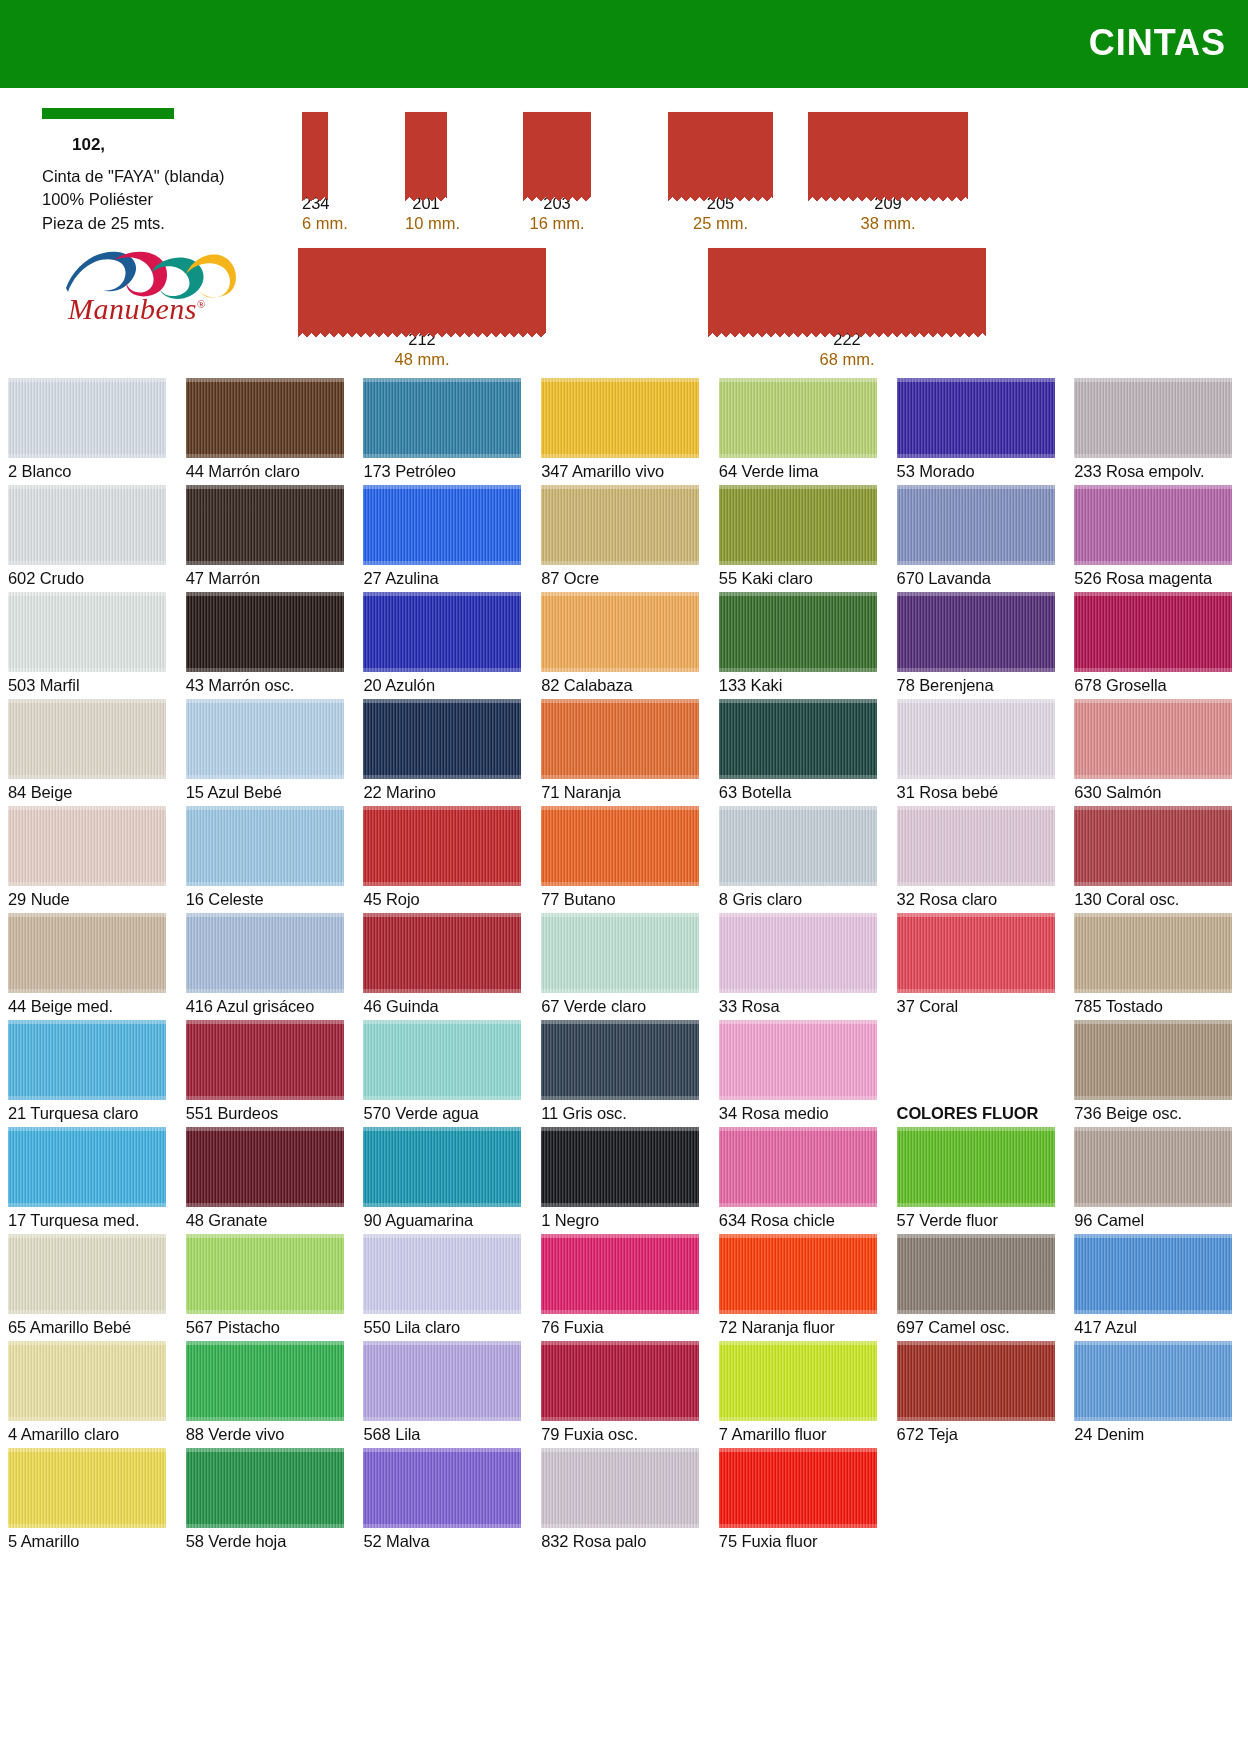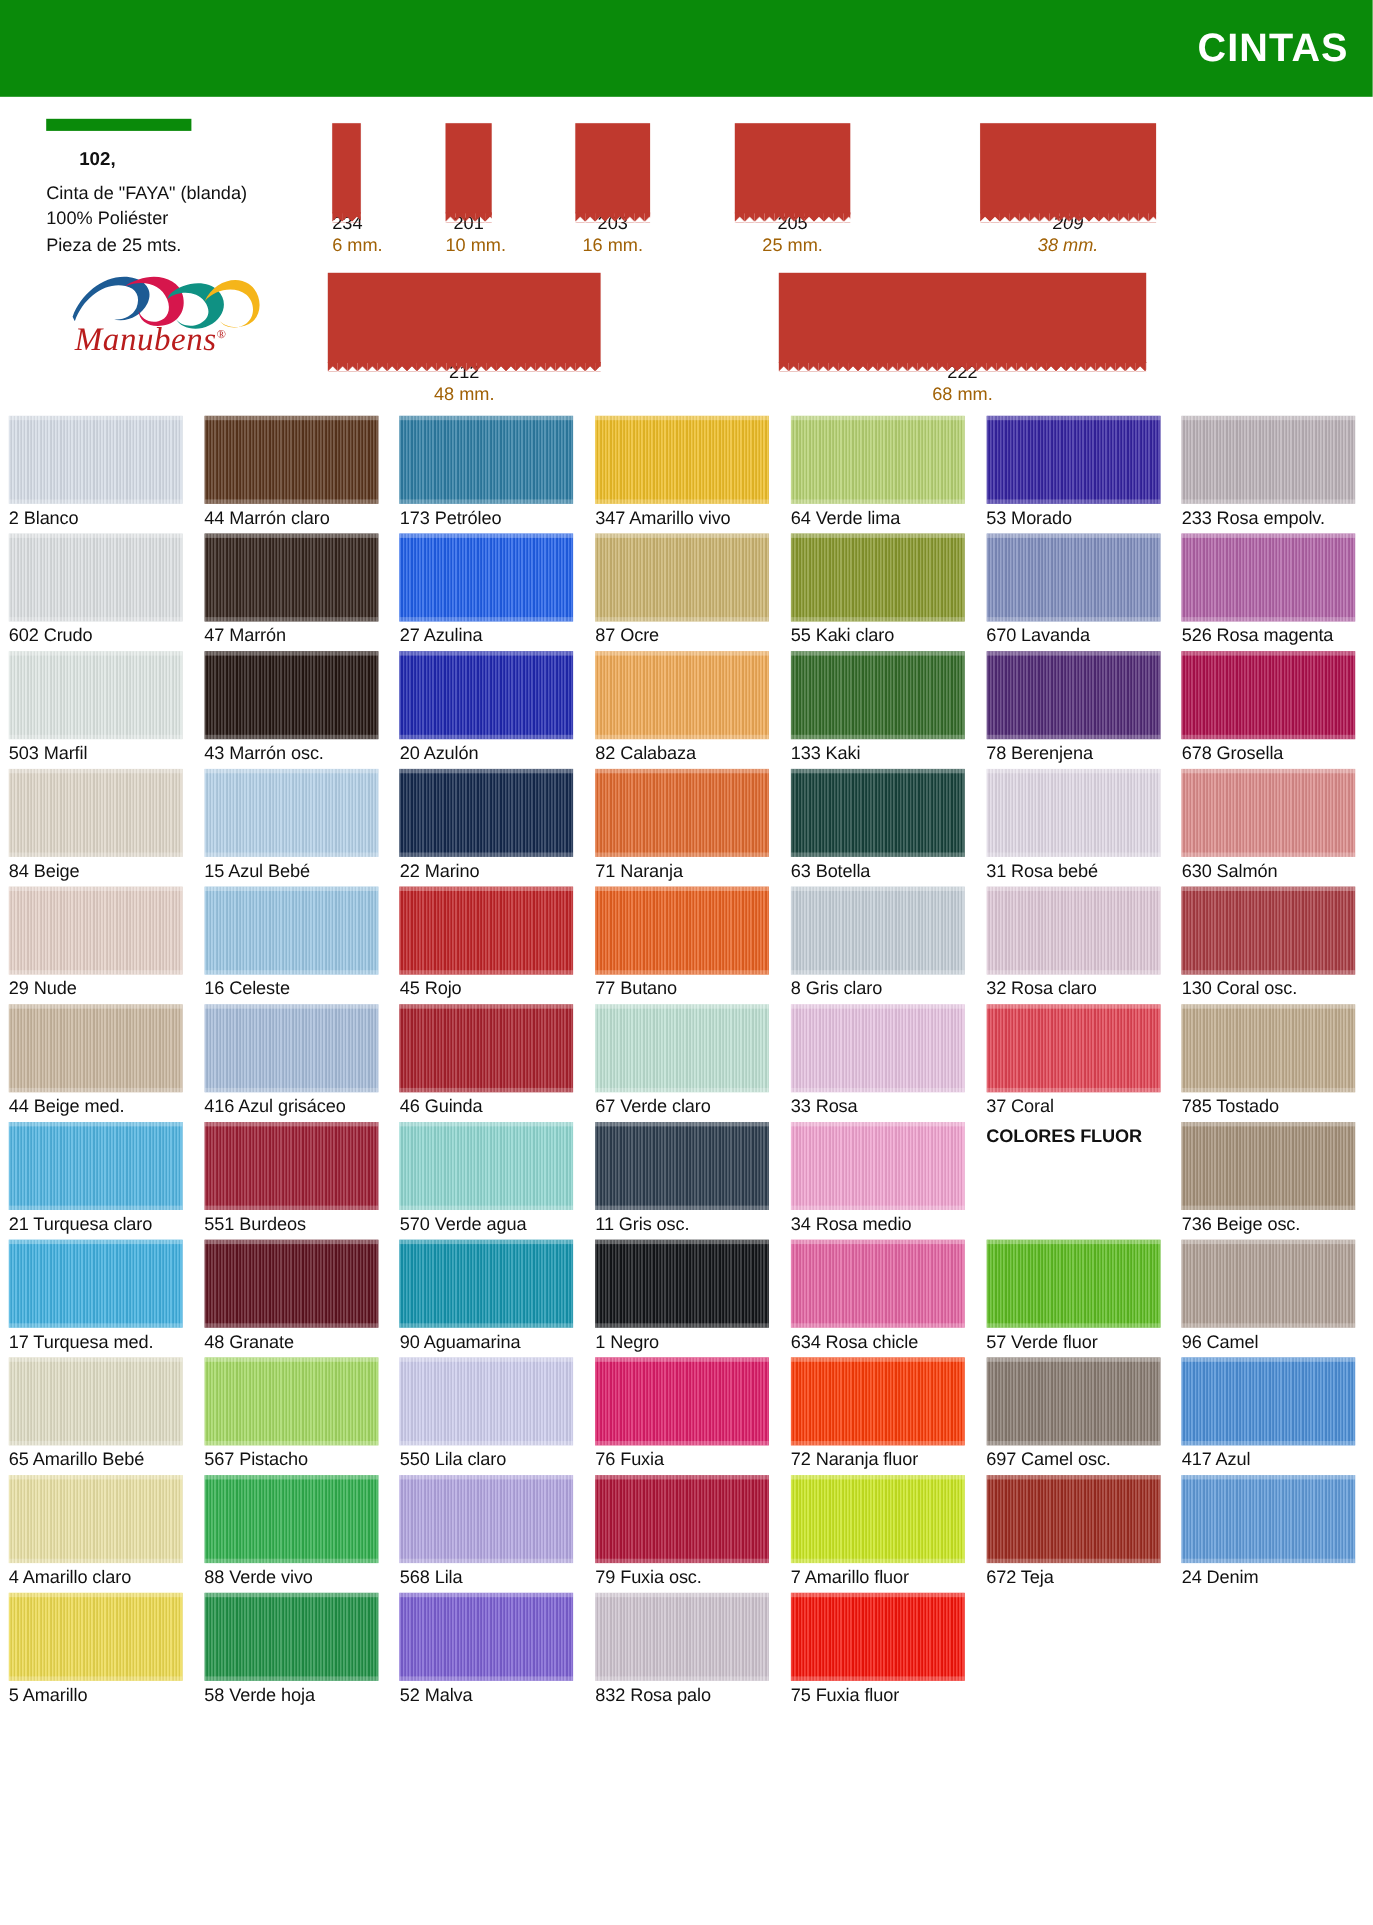--- a/index.html
+++ b/index.html
@@ -91,21 +91,21 @@
     box-shadow:0 76px 0 rgba(255,255,255,.22);
     pointer-events:none;
   }
   .cell .clabel{
     font-size:16.5px;color:#111;margin-top:4px;white-space:nowrap;
     letter-spacing:-.1px;
   }
   .cell.is-heading .clabel{
     font-weight:bold;font-size:16.5px;
   }
-  .cell.is-heading{display:flex;}
+  .cell.is-heading{display:flex;align-items:flex-end;}
   .cell.is-heading .clabel{margin-bottom:4px;}
 </style>
 <style>.ribbon .swatch::after{
      background:
       linear-gradient(-45deg, transparent 50%, #bf392e 50%) 0 0/9px 9px repeat-x,
       linear-gradient(45deg,  transparent 50%, #bf392e 50%) 0 0/9px 9px repeat-x;}</style></head>
 <body>
 
 <div class="header-bar"></div>
 <div class="header-title">CINTAS</div>
@@ -144,31 +144,31 @@
     <div class="ribbon" style="left: 523px; top: 112px; width: 68px;">
       <div class="swatch" style="height: 82px; background: rgb(191, 57, 46);"></div>
       <div class="rcode">203</div>
       <div class="rsize">16 mm.</div>
     </div>
     <div class="ribbon" style="left: 668px; top: 112px; width: 105px;">
       <div class="swatch" style="height: 82px; background: rgb(191, 57, 46);"></div>
       <div class="rcode">205</div>
       <div class="rsize">25 mm.</div>
     </div>
-    <div class="ribbon" style="left: 891px; top: 112px; width: 160px; font-style: italic;">
+    <div class="ribbon" style="left: 808px; top: 112px; width: 160px;">
       <div class="swatch" style="height: 82px; background: rgb(191, 57, 46);"></div>
       <div class="rcode">209</div>
       <div class="rsize">38 mm.</div>
     </div>
     <div class="ribbon" style="left: 298px; top: 248px; width: 248px;">
       <div class="swatch" style="height: 82px; background: rgb(191, 57, 46);"></div>
       <div class="rcode">212</div>
       <div class="rsize">48 mm.</div>
     </div>
-    <div class="ribbon" style="left: 708px; top: 248px; width: 334px;">
+    <div class="ribbon" style="left: 708px; top: 248px; width: 278px;">
       <div class="swatch" style="height: 82px; background: rgb(191, 57, 46);"></div>
       <div class="rcode">222</div>
       <div class="rsize">68 mm.</div>
     </div>
   </div>
 
 <div class="grid" id="grid-host">
     <div class="cell">
       <div class="chip" style="background: rgb(213, 220, 230);"></div>
       <div class="clabel">2 Blanco</div>

